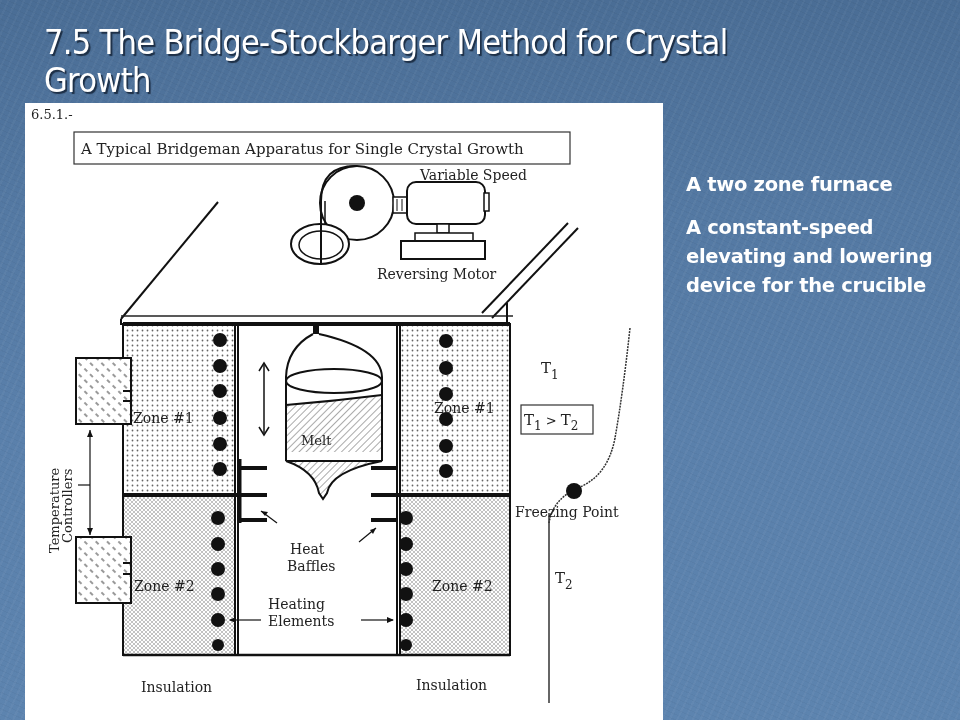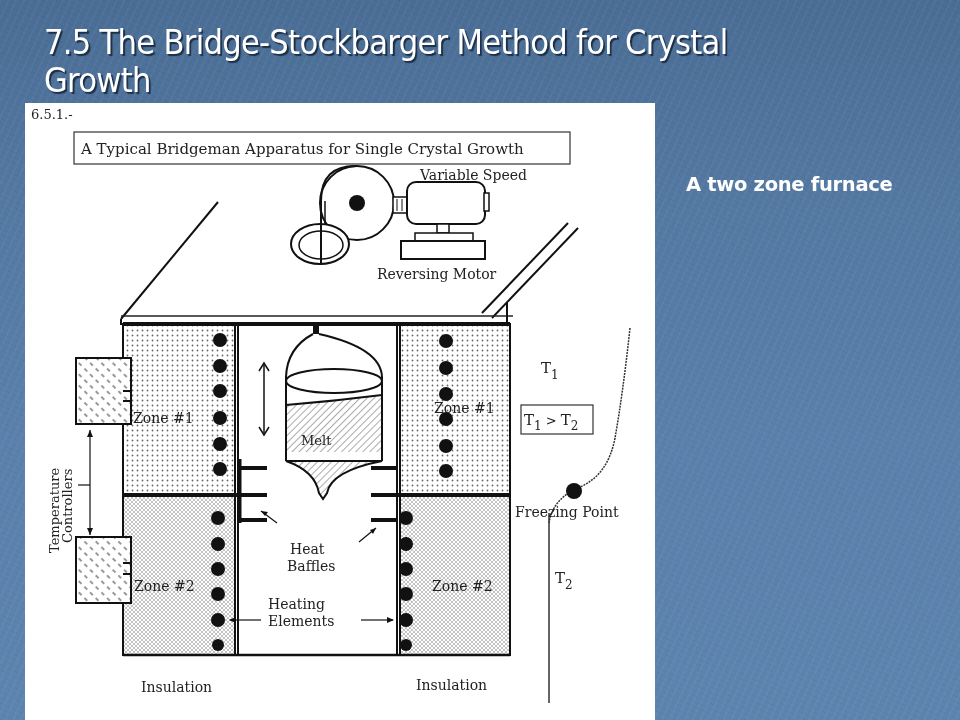--- a/index.html
+++ b/index.html
@@ -17,20 +17,21 @@
     .slide-title {
       position: absolute; left: 44px; top: 24px; width: 800px;
       font-family: "DejaVu Sans", sans-serif; font-size: 33px; line-height: 38px;
       color: #ffffff; text-shadow: 2px 2px 1px #1d2f46;
       letter-spacing: -0.8px; margin: 0; font-weight: normal;
       transform: scaleX(0.93); transform-origin: left top;
     }
     .figure {
       position: absolute; left: 25px; top: 103px; width: 630px; height: 617px;
       background: #ffffff;
+      padding-left: 8px;
     }
     .figure svg { position: absolute; left: 0; top: 0; }
     .svgtext { font-family: "DejaVu Serif", serif; fill: #222; }
     .bullets {
       position: absolute; left: 686px; top: 170px; width: 250px;
       list-style: none; margin: 0; padding: 0;
     }
     .bullets li {
       color: #ffffff; font-family: "DejaVu Sans", sans-serif; font-weight: bold;
       font-size: 19.5px; line-height: 29px; margin-bottom: 14px;
@@ -229,13 +230,14 @@
     <text class="svgtext" x="516" y="270" font-size="15"><tspan>T</tspan><tspan dy="6" font-size="12">1</tspan></text>
     <rect x="496" y="302" width="72" height="29" fill="none" stroke="#333" stroke-width="1.2"></rect>
     <text class="svgtext" x="499" y="322" font-size="15"><tspan>T</tspan><tspan dy="5" font-size="12">1</tspan><tspan dy="-5" font-size="13"> &gt; </tspan><tspan>T</tspan><tspan dy="5" font-size="12">2</tspan></text>
     <text class="svgtext" x="490" y="414" font-size="14">Freezing Point</text>
     <text class="svgtext" x="530" y="480" font-size="15"><tspan>T</tspan><tspan dy="6" font-size="12">2</tspan></text>
   </svg>
 </div>
 
 <ul class="bullets">
   <li>A two zone furnace</li>
+  <li>A constant-speed elevating and lowering device for the crucible</li>
 </ul>
 
 </body></html>

